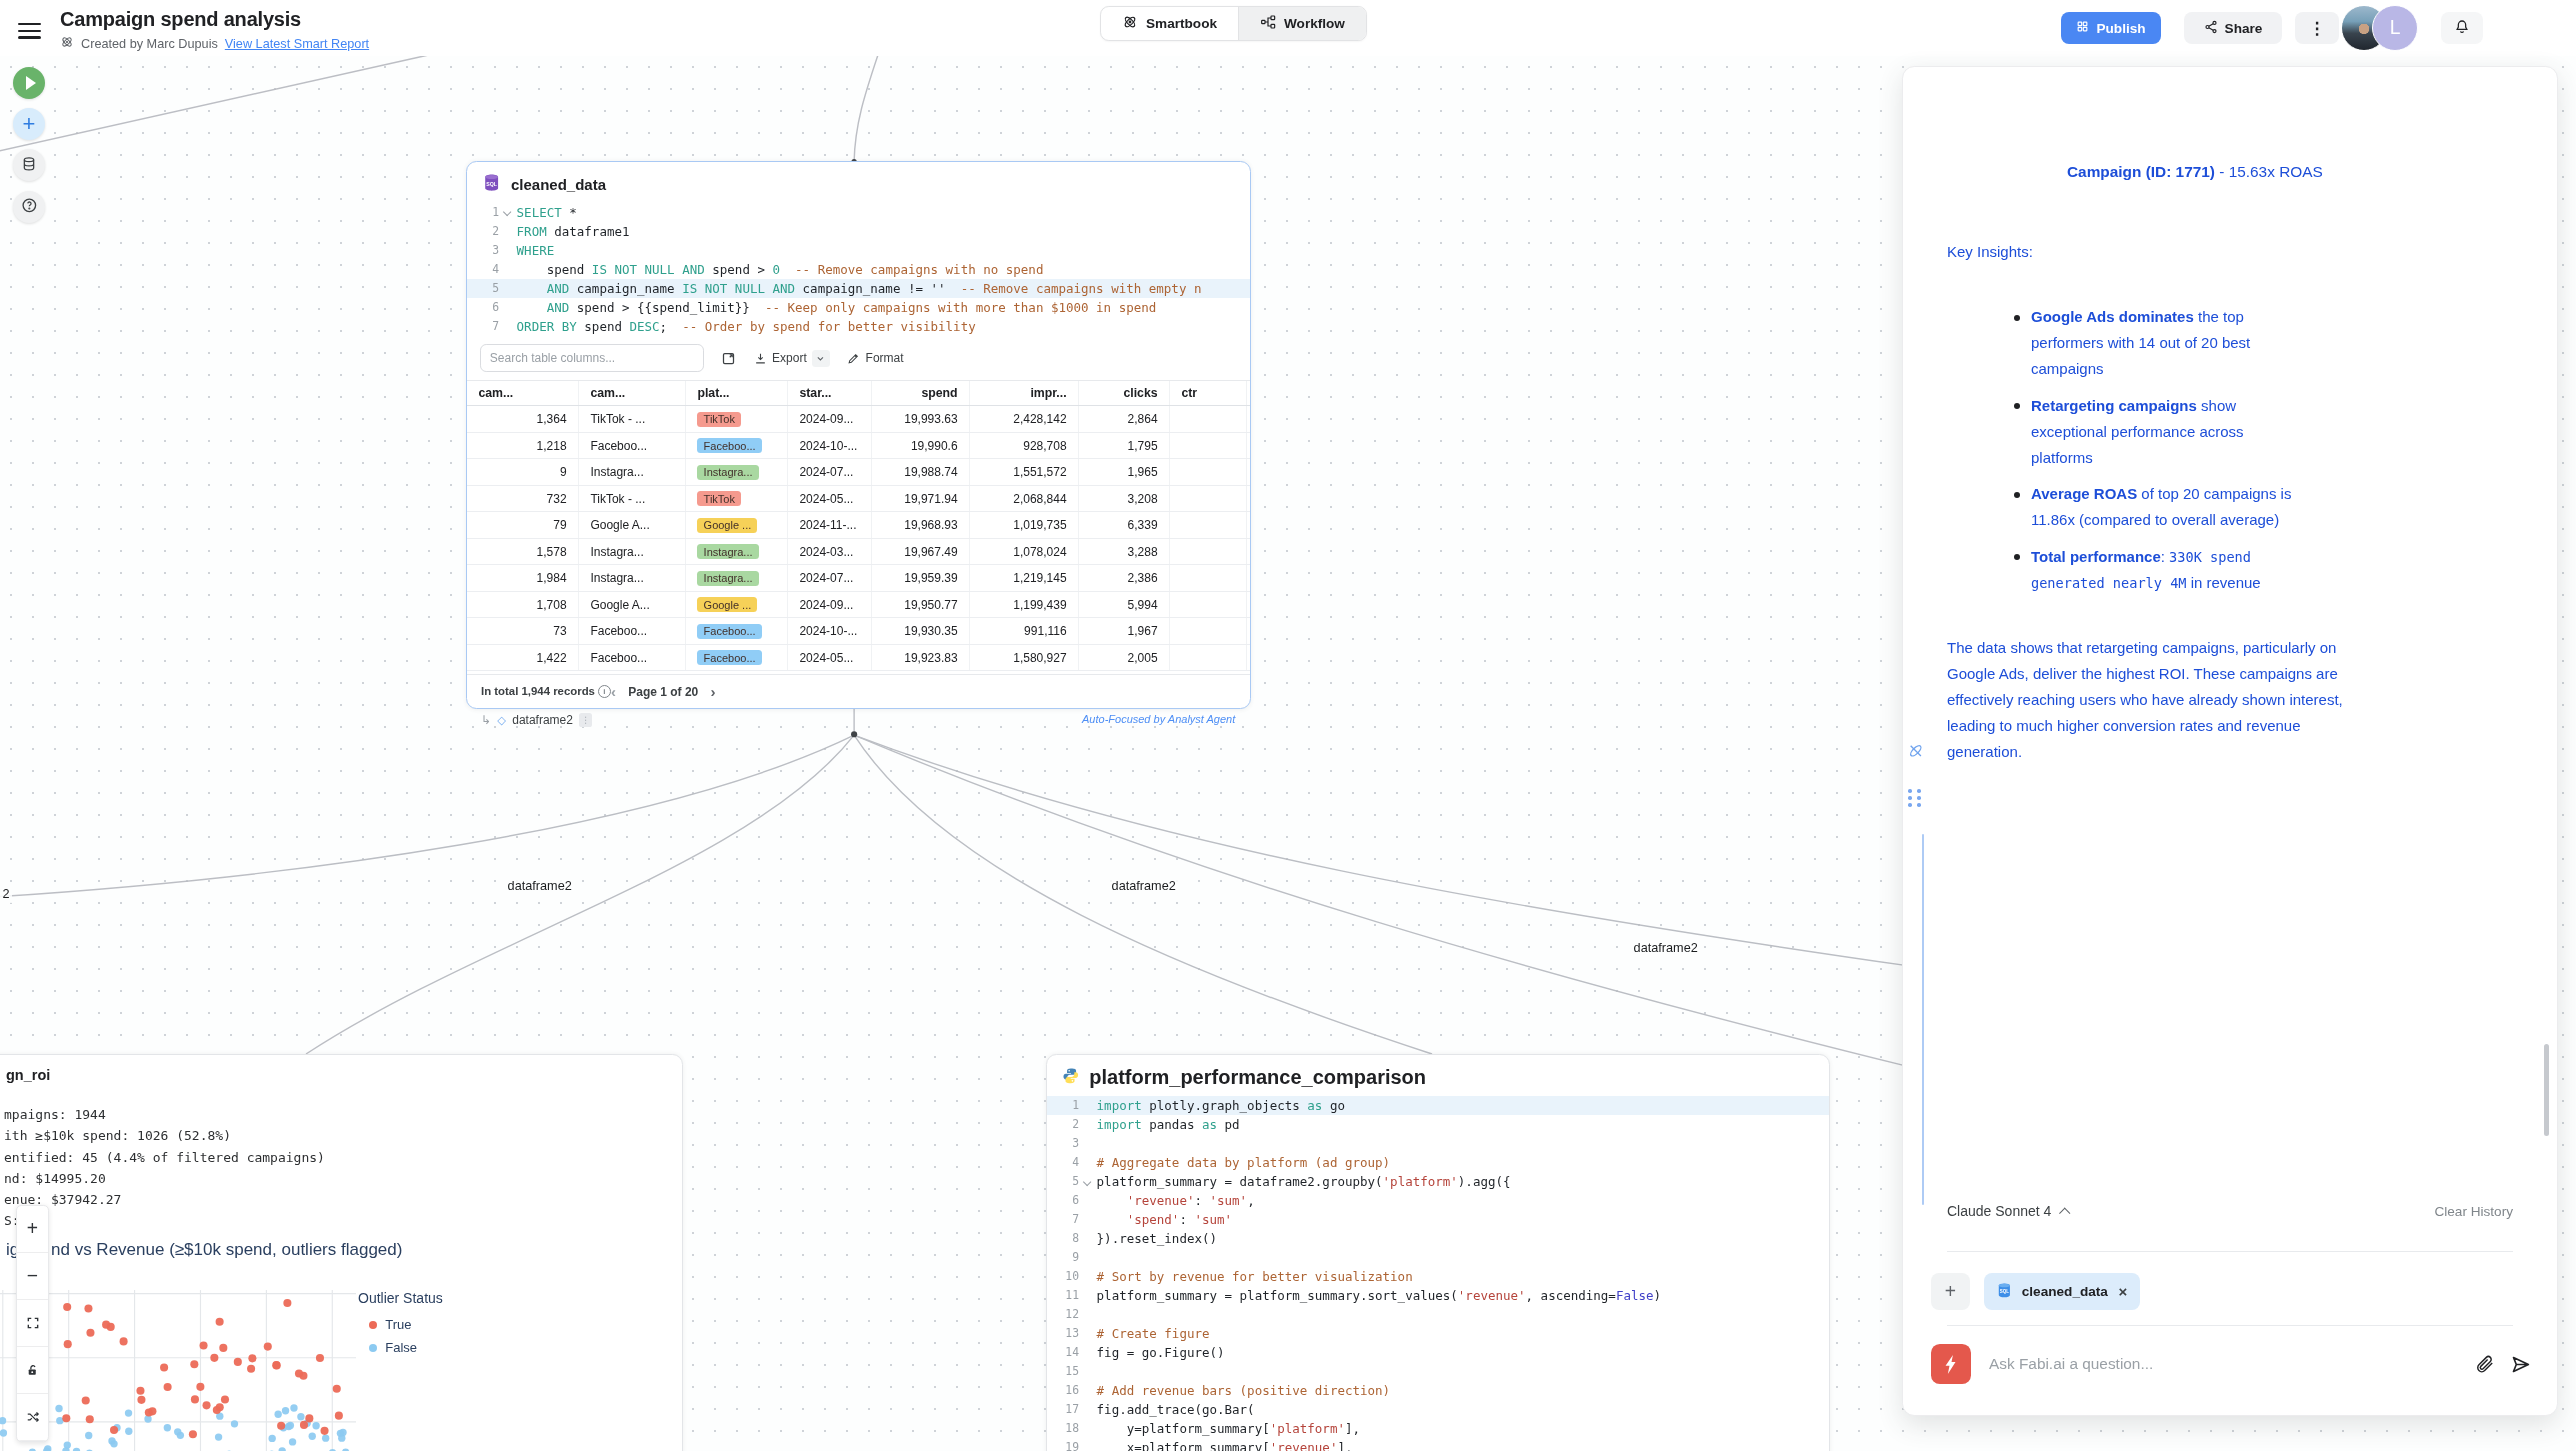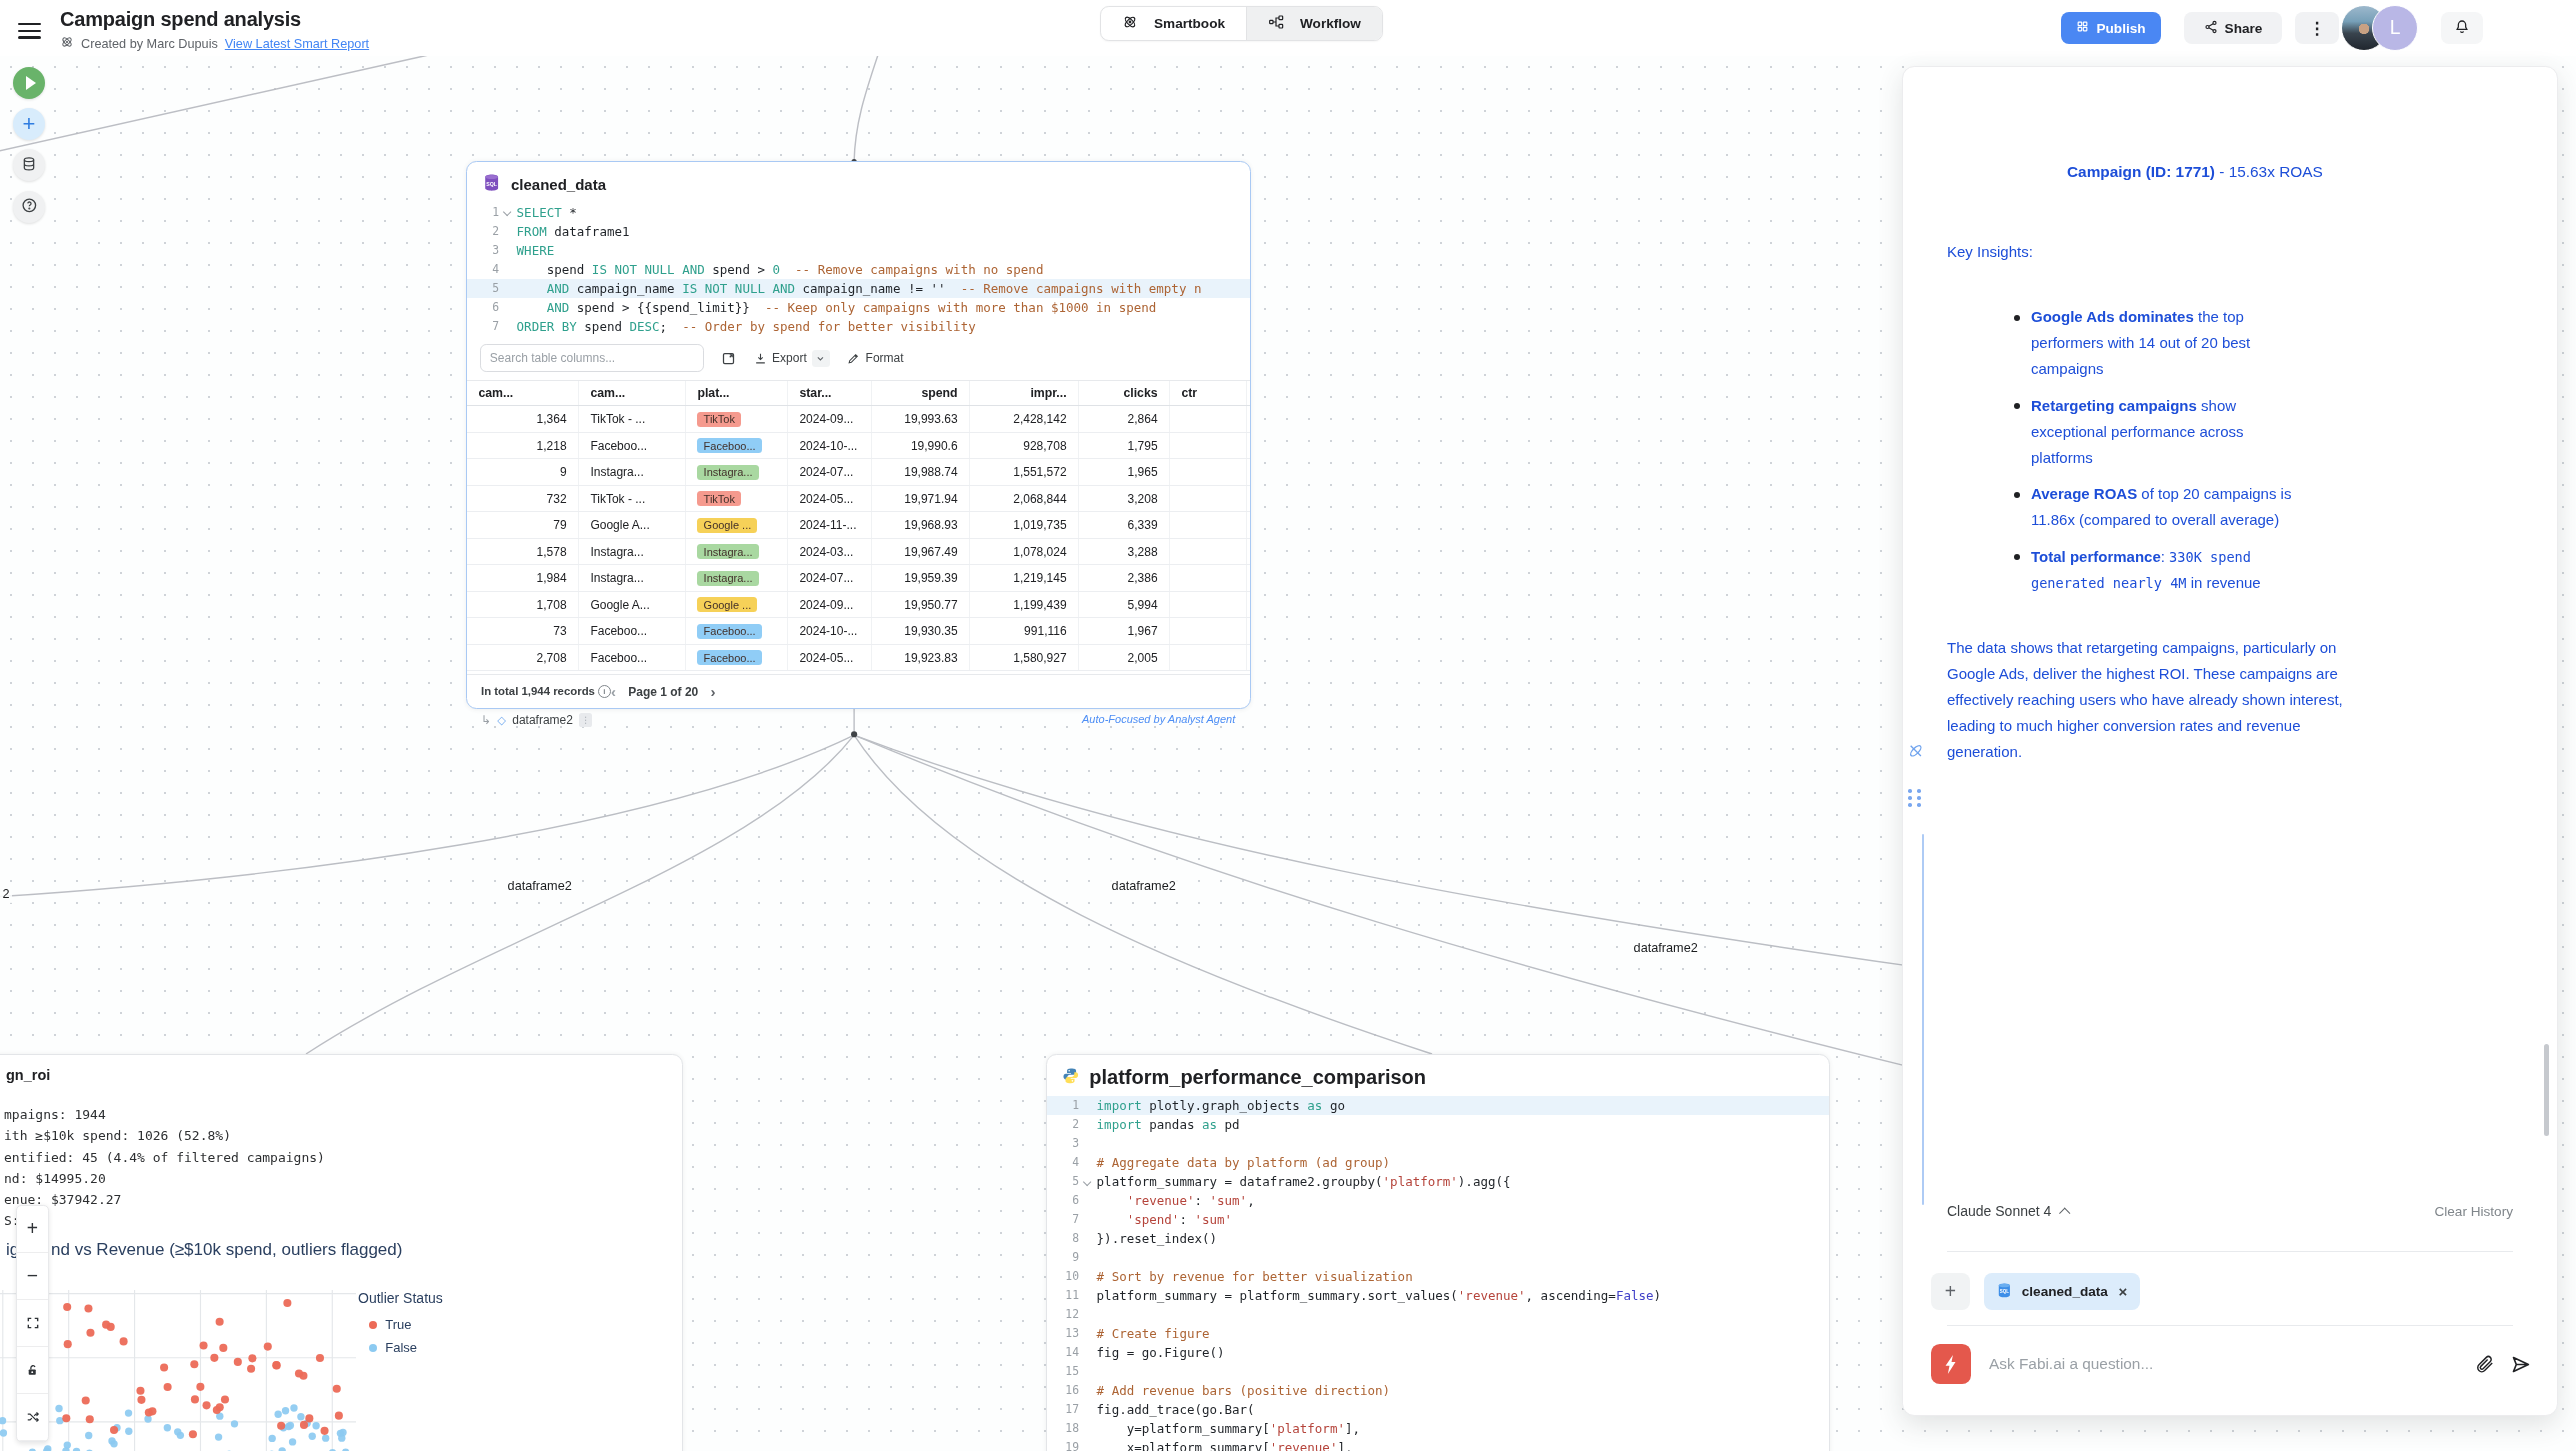--- a/index.html
+++ b/index.html
@@ -14,21 +14,21 @@
   
   .header{position:absolute;left:0;top:0;width:2576px;height:56px;background:#fff;z-index:20;}
   .hamburger{position:absolute;left:17.6px;top:18.5px;width:23px;height:17.6px;cursor:pointer;}
   .hamburger i{display:block;height:2.3px;background:#202124;margin:4.4px 0;border-radius:1.8px;}
   .app-title{position:absolute;left:60px;top:8px;font-size:20px;font-weight:700;letter-spacing:-0.2px;}
   .sub-row{position:absolute;left:60px;top:35px;height:17.6px;display:flex;align-items:center;gap:7px;
            font-size:12.7px;color:#5f6368;}
   .sub-row a{color:#4285f4;text-decoration:underline;font-size:12.7px;}
   .seg{position:absolute;left:1100px;top:6.2px;height:33px;display:flex;border:0.9px solid #e2e3e5;
        border-radius:8.8px;overflow:hidden;background:#fff;box-shadow:0 0.9px 1.8px rgba(0,0,0,.04);}
-  .seg .opt{display:flex;align-items:center;gap:16px;padding:0 21px;font-size:13.6px;font-weight:600;cursor:pointer;}
+  .seg .opt{display:flex;align-items:center;gap:8px;padding:0 21px;font-size:13.6px;font-weight:600;cursor:pointer;}
   .seg .opt.on{background:#eff0f1;border-left:0.9px solid #e2e3e5;}
   .hbtn{position:absolute;top:12.3px;height:32px;border-radius:8px;display:flex;align-items:center;gap:7px;
         justify-content:center;font-size:13.6px;font-weight:600;cursor:pointer;}
   .publish{left:2061px;width:100px;background:#4a87f3;color:#fff;}
   .share{left:2184px;width:98px;background:#f1f2f4;}
   .moremenu{left:2295px;width:44px;background:#f1f2f4;font-size:16.7px;letter-spacing:0;}
   .bellbtn{left:2441px;width:42px;background:#f5f6f7;}
   .avatar{position:absolute;top:5.3px;width:46px;height:46px;border-radius:50%;border:1.8px solid #fff;box-sizing:border-box;}
   .av-photo{left:2341px;background:
      radial-gradient(circle at 50% 52%, #c8a183 0 16%, transparent 17%),
@@ -325,21 +325,21 @@
             <div class="cell l">
               <span class="badge b-facebook">Faceboo...</span>
             </div>
             <div class="cell l">2024-10-...</div>
             <div class="cell r">19,930.35</div>
             <div class="cell r">991,116</div>
             <div class="cell r">1,967</div>
             <div class="cell l"></div>
           </div>
           <div class="trow">
-            <div class="cell r">2,708</div>
+            <div class="cell r">1,422</div>
             <div class="cell l">Faceboo...</div>
             <div class="cell l">
               <span class="badge b-facebook">Faceboo...</span>
             </div>
             <div class="cell l">2024-05...</div>
             <div class="cell r">19,923.83</div>
             <div class="cell r">1,580,927</div>
             <div class="cell r">2,005</div>
             <div class="cell l"></div>
           </div>

